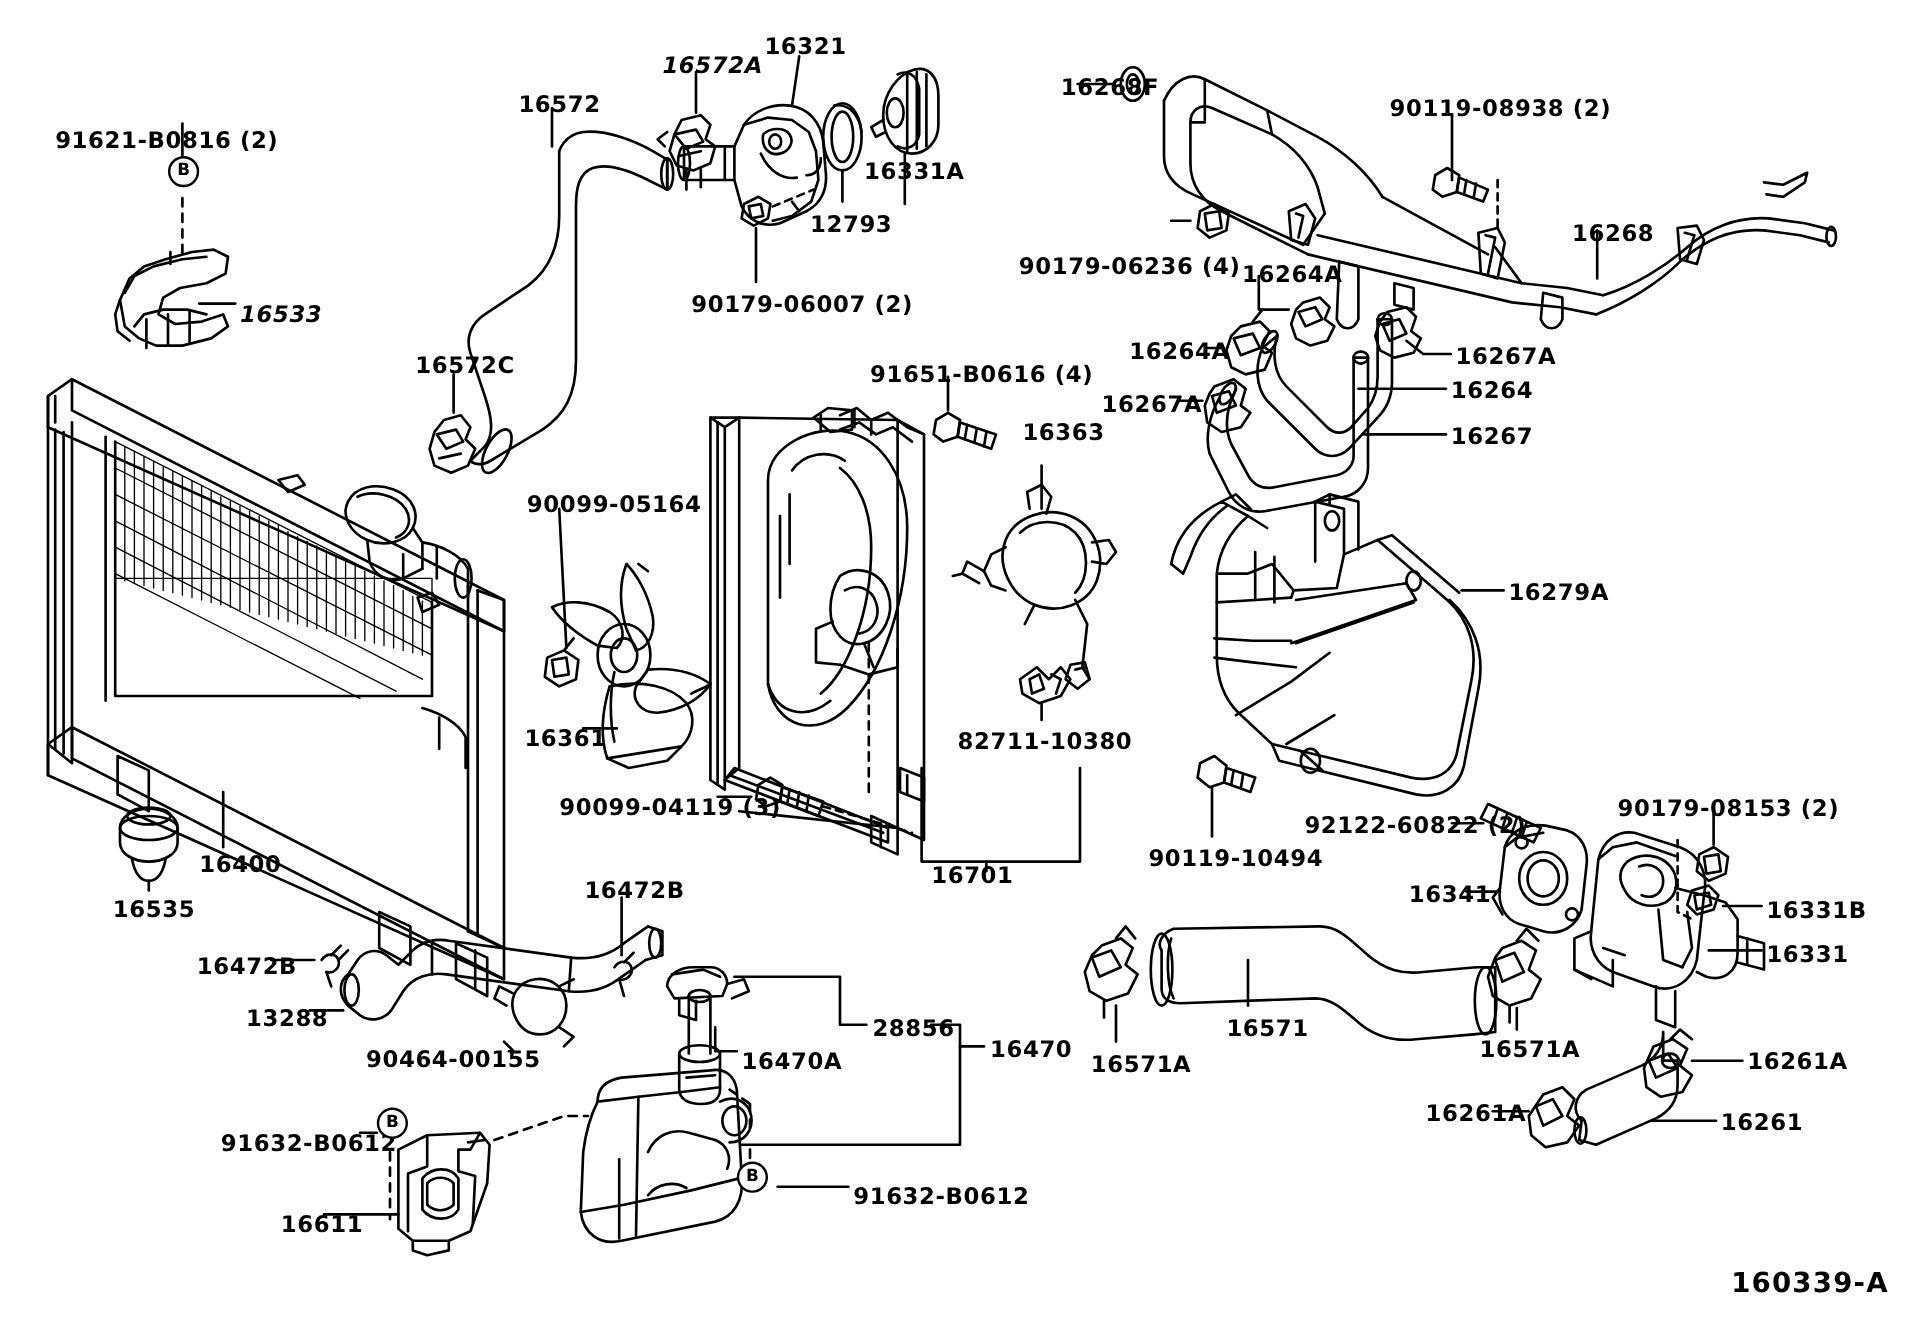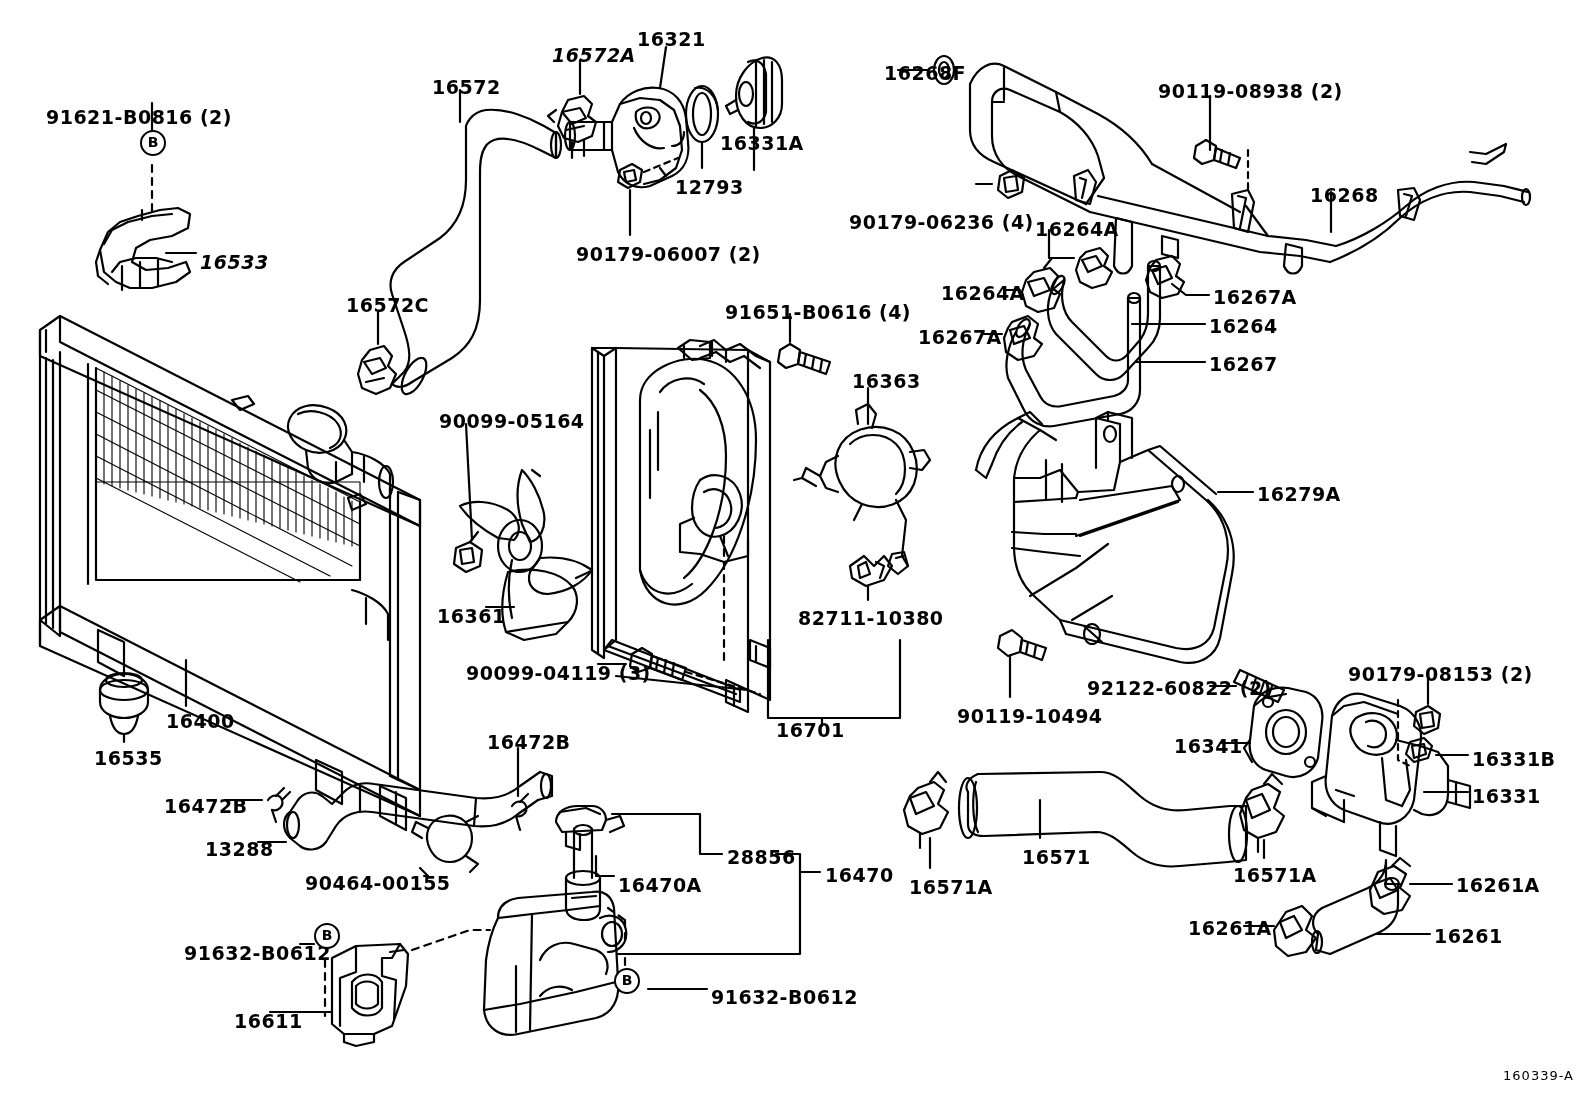--- a/index.html
+++ b/index.html
@@ -3,21 +3,21 @@
 <meta charset="utf-8">
 <style>
   html,body{margin:0;padding:0;background:#fff;}
   body{width:1592px;height:1099px;position:relative;overflow:hidden;
        font-family:"DejaVu Sans",sans-serif;}
   #stage{position:absolute;left:0;top:0;width:1592px;height:1099px;}
   svg.art{position:absolute;left:0;top:0;width:1592px;height:1099px;}
   .lbl{position:absolute;font-family:"DejaVu Sans",sans-serif;font-weight:700;
        font-size:19px;letter-spacing:.5px;color:#000;white-space:nowrap;line-height:1;}
   .lbl.r{transform:translateX(-100%);}
-  .diagcode{position:absolute;right:18px;bottom:16px;font-weight:400;font-size:13px;
+  .diagcode{position:absolute;right:18px;bottom:16px;font-weight:700;font-size:23px;
             letter-spacing:1px;}
   .bcirc{position:absolute;width:22px;height:22px;border:2px solid #000;border-radius:50%;
          font-size:14px;font-weight:700;text-align:center;line-height:20px;background:#fff;}
 </style>
 </head>
 <body>
 
 <div id="stage">
 
 <svg class="art" viewBox="0 0 1592 1099">
@@ -699,21 +699,21 @@
       <div class="lbl" style="left: 1158px; top: 82px;">90119-08938 (2)</div>
       <div class="lbl" style="left: 849px; top: 177px; margin-top: 36px;">90179-06236 (4)</div>
       <div class="lbl" style="left: 1310px; top: 186px;">16268</div>
       <div class="lbl" style="left: 1035px; top: 220px;">16264A</div>
       <div class="lbl" style="left: 941px; top: 284px;">16264A</div>
       <div class="lbl" style="left: 1213px; top: 288px;">16267A</div>
       <div class="lbl" style="left: 1209px; top: 317px;">16264</div>
       <div class="lbl" style="left: 918px; top: 328px;">16267A</div>
       <div class="lbl" style="left: 1209px; top: 355px;">16267</div>
       <div class="lbl" style="left: 725px; top: 303px;">91651-B0616 (4)</div>
-      <div class="lbl" style="left: 852px; top: 372px; text-align: right;">16363</div>
+      <div class="lbl" style="left: 852px; top: 352px; text-align: right;">16363</div>
       <div class="lbl" style="left: 439px; top: 412px;">90099-05164</div>
       <div class="lbl" style="left: 437px; top: 607px;">16361</div>
       <div class="lbl" style="left: 466px; top: 664px;">90099-04119 (3)</div>
       <div class="lbl" style="left: 798px; top: 609px;">82711-10380</div>
       <div class="lbl" style="left: 776px; top: 721px;">16701</div>
       <div class="lbl" style="left: 1257px; top: 485px;">16279A</div>
       <div class="lbl" style="left: 957px; top: 707px;">90119-10494</div>
       <div class="lbl" style="left: 1087px; top: 679px;">92122-60822 (2)</div>
       <div class="lbl" style="left: 1348px; top: 665px;">90179-08153 (2)</div>
       <div class="lbl" style="left: 1174px; top: 737px;">16341</div>

